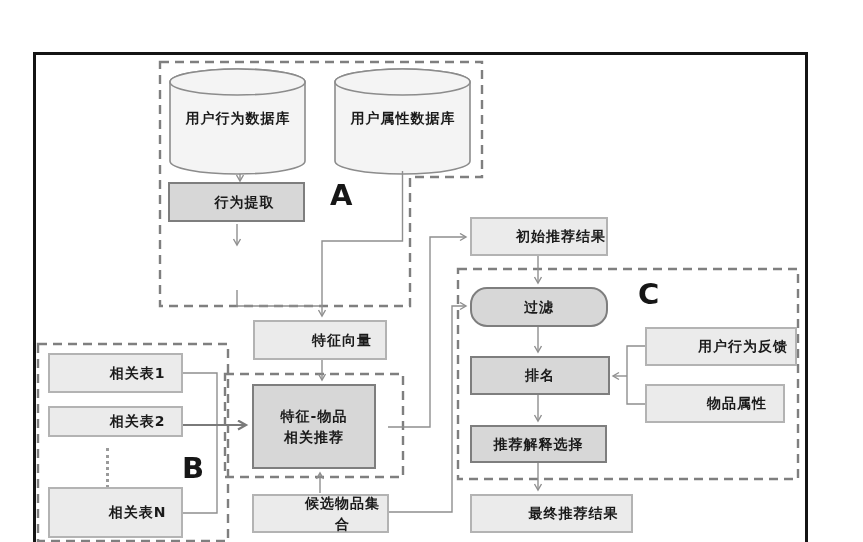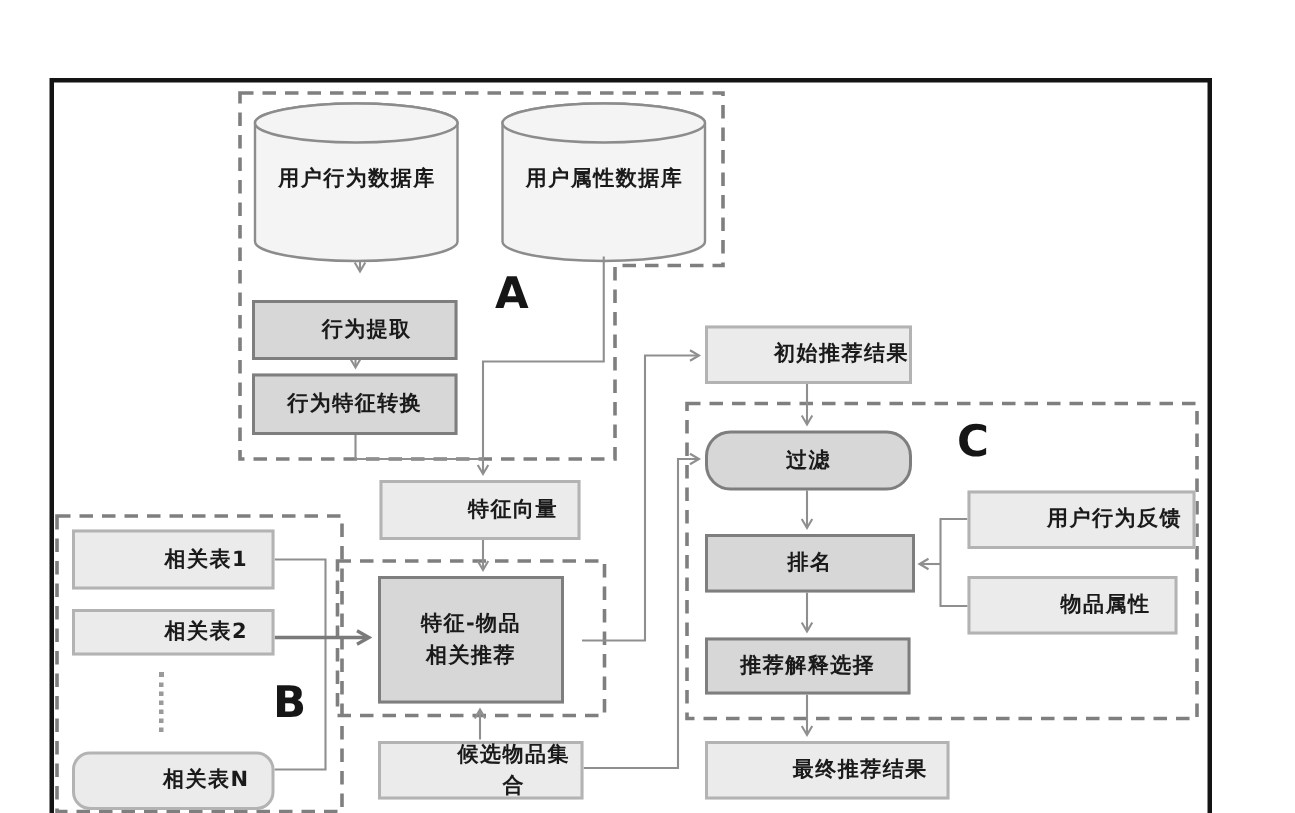--- a/index.html
+++ b/index.html
@@ -88,41 +88,38 @@
     <path class="wire" d="M627,347 L614,347" marker-end="url(#arr)"></path>
   </svg>
 
   <div class="cyl-label" style="left:172px; top:70px; width:132px; height:40px;">
     <span>用户行为数据库</span>
   </div>
   <div class="cyl-label" style="left:337px; top:70px; width:132px; height:40px;">
     <span>用户属性数据库</span>
   </div>
 
-  <div class="node dark" style="left:168px; top:171px; width:137px; height:40px;padding-left:16px;">
+  <div class="node dark" style="left:168px; top:153px; width:137px; height:40px;padding-left:16px;">
     <span>行为提取</span>
-  </div>
-  <div class="node dark" style="left:168px; top:220px; width:137px; height:41px;">
-    <span>行为特征转换</span>
   </div>
   <div class="node light" style="left:253px; top:291px; width:134px; height:40px;">
     <span>特征向量</span>
   </div>
   <div class="node light" style="left:470px; top:188px; width:138px; height:39px;">
     <span>初始推荐结果</span>
   </div>
 
   <div class="node light" style="left:48px; top:324px; width:135px; height:40px;">
     <span>相关表1</span>
   </div>
   <div class="node light" style="left:48px; top:377px; width:135px; height:31px;">
     <span>相关表2</span>
   </div>
   <div id="ellipsis-dots"></div>
-  <div class="node light" style="left:48px; top:472px; width:135px; height:39px;border-radius:12px;">
+  <div class="node light" style="left:48px; top:458px; width:135px; height:51px;">
     <span>相关表N</span>
   </div>
 
   <div class="node dark" style="left:252px; top:355px; width:124px; height:85px;">
     <span>特征-物品</span>
     <span>相关推荐</span>
   </div>
   <div class="node light" style="left:252px; top:465px; width:137px; height:39px;">
     <span>候选物品集合</span>
   </div>

